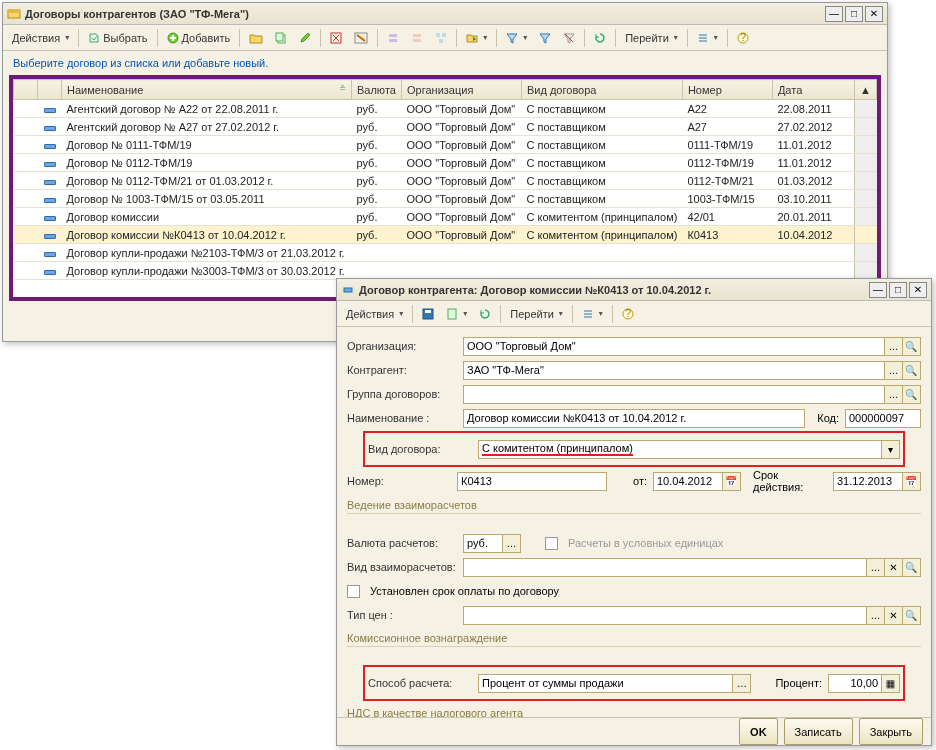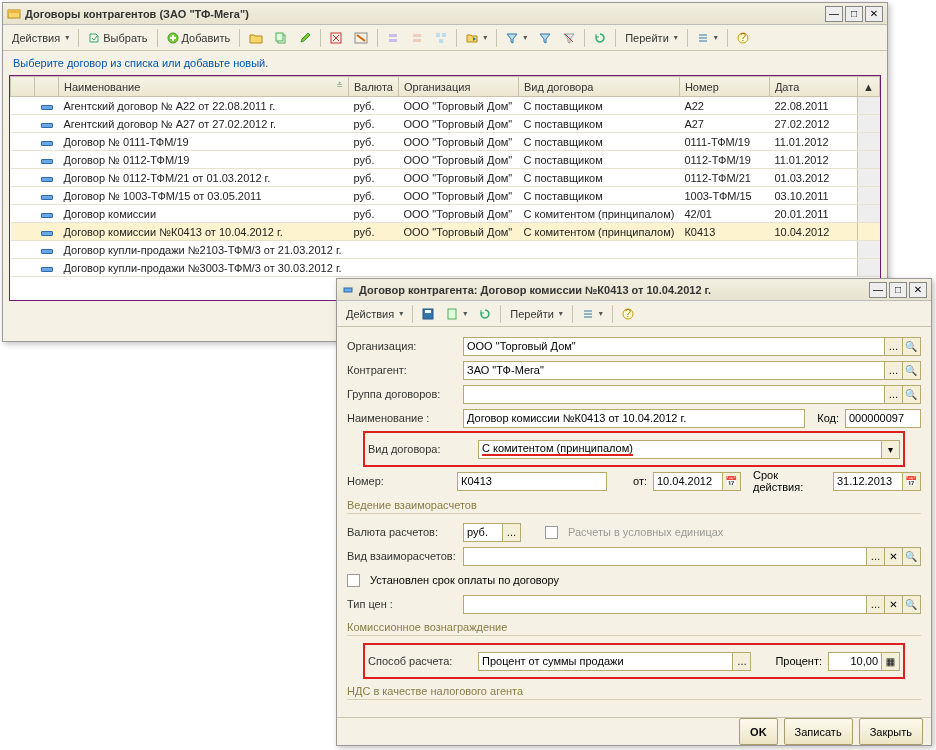--- a/index.html
+++ b/index.html
@@ -15,38 +15,38 @@
 .winbtns { display:flex; gap:2px; }
 .winbtn { width:18px; height:16px; border:1px solid #888; background:#eee; display:flex; align-items:center; justify-content:center; font-size:10px; line-height:1; cursor:pointer; }
 
 .toolbar { display:flex; align-items:center; height:26px; background:#f5f2e5; border-bottom:1px solid #c9c3ad; padding:0 4px; gap:2px; }
 .tbitem { height:20px; padding:0 4px; display:flex; align-items:center; gap:3px; border:1px solid transparent; border-radius:2px; cursor:pointer; color:#333; }
 .tbsep { width:1px; height:18px; background:#c9c3ad; margin:0 2px; }
 .dd::after { content:"▾"; font-size:8px; margin-left:2px; color:#555;}
 
 .hint { padding:6px 10px 2px 10px; color:#0055b3; }
 
-.grid { margin:4px 6px; border:1px solid #701a75; background:#fff; height:226px; position:relative; }
+.grid { margin:4px 6px; border:4px solid #701a75; background:#fff; height:226px; position:relative; }
 .grid table { width:100%; border-collapse:collapse; }
 .grid th { background: linear-gradient(#f6f3e5,#ece6cf); border:1px solid #c9c3ad; padding:3px 5px; text-align:left; font-weight:normal; color:#333; height:20px; }
 .grid td { border-bottom:1px solid #e6e2d1; padding:2px 5px; color:#222; height:18px; white-space:nowrap; overflow:hidden; text-overflow:ellipsis; }
 .rowicon { width:18px; text-align:center; }
 .rowicon span { display:inline-block; width:12px; height:5px; background:#6aa8e8; border:1px solid #2f6aa8; border-radius:1px;}
 .selrow td { background:#fdf3cf; }
 .scrollcol { width:16px; background:#eee; border-left:1px solid #c9c3ad;}
 .sorti { float:right; color:#8a8; font-size:8px; }
 
 .formbody { padding:6px 10px; }
 .frow { display:flex; align-items:center; margin:2px 0; min-height:22px; gap:6px;}
 .flabel { width:110px; color:#333; }
 .finput { flex:1; height:19px; border:1px solid #b8a96f; background:#fff; padding:0 3px; display:flex; align-items:center; }
 .finput input { border:none; outline:none; width:100%; font-size:11px; background:transparent;}
 .fbtn { width:18px; height:19px; border:1px solid #b8a96f; border-left:none; background:#f4efd9; display:flex; align-items:center; justify-content:center; cursor:pointer; font-size:10px;}
 .fgroup { display:flex; }
-.section { color:#8a7c45; margin:6px 0 7px 0; border-bottom:1px solid #d8d1b5; padding-bottom:2px; font-weight:normal;}
+.section { color:#8a7c45; margin:6px 0 18px 0; border-bottom:1px solid #d8d1b5; padding-bottom:2px; font-weight:normal;}
 .chk { width:13px; height:13px; border:1px solid #999; background:#fff; display:inline-block; margin-right:4px; vertical-align:middle;}
 .redbox { border:2px solid #e02020; padding:3px 3px; margin:2px 16px;}
 .underline-red { border-bottom:2px solid #e02020; display:inline-block;}
 .footerbar { position:absolute; bottom:0; left:0; right:0; height:28px; border-top:1px solid #c9c3ad; background:#f5f2e5; display:flex; align-items:center; justify-content:flex-end; gap:6px; padding:0 8px;}
 .btn { height:27px; padding:0 10px; border:1px solid #a89c6c; background:linear-gradient(#fdfbef,#ece4c4); border-radius:2px; cursor:pointer; display:flex; align-items:center;}
 
 svg { display:block; }
 </style>
 </head>
 <body>

